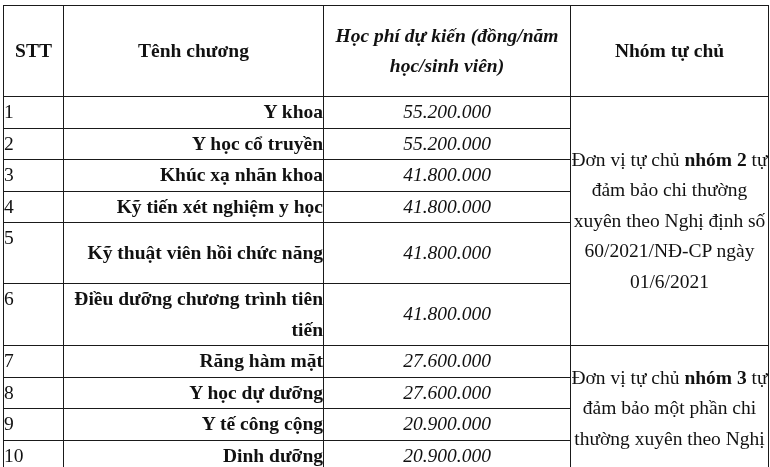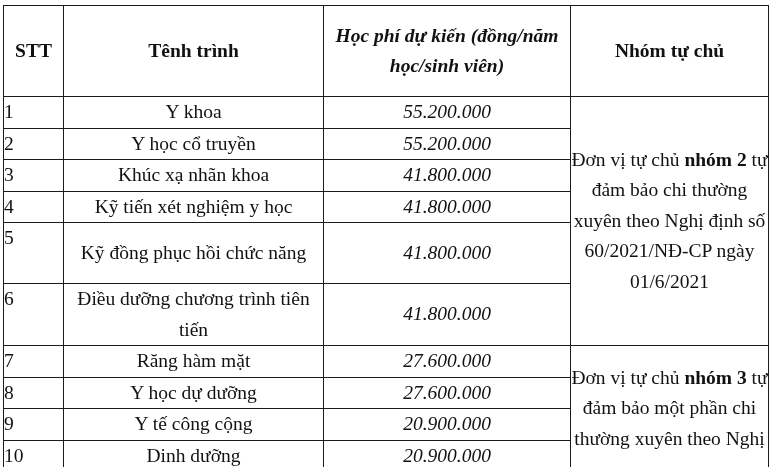--- a/index.html
+++ b/index.html
@@ -36,21 +36,21 @@
   col.c-group { width: 198px; }
 
   thead th {
     font-weight: bold;
     text-align: center;
     height: 90px;
     line-height: 30px;
   }
   th.h-fee { padding: 0 6px; font-style: italic; }
   td.stt { text-align: left; padding-left: 9px; }
-  td.name { text-align: center; padding-left: 8px; padding-right: 6px; }
+  td.name { text-align: right; padding-left: 8px; padding-right: 6px; font-weight: bold; }
   td.fee { text-align: center; font-style: italic; }
   td.group {
     text-align: center;
     padding: 0 4px;
     line-height: 30.5px;
   }
   tr.r1 td { height: 29px; }
   tr.r2 td { height: 60px; }
   .b { font-weight: bold; }
 </style>
@@ -60,21 +60,21 @@
 <table class="fee-table">
   <colgroup>
     <col class="c-stt">
       <col class="c-name">
       <col class="c-fee">
       <col class="c-group">
   </colgroup>
   <thead>
     <tr>
       <th>STT</th>
-      <th>Tênh trình</th>
+      <th>Tênh chương</th>
       <th class="h-fee">Học phí dự kiến (đồng/năm học/sinh viên)</th>
       <th>Nhóm tự chủ</th>
     </tr>
   </thead>
   <tbody>
     <tr class="r1">
       <td class="stt">1</td>
       <td class="name">Y khoa</td>
       <td class="fee">55.200.000</td>
       <td class="group" rowspan="6">
@@ -91,21 +91,21 @@
       <td class="name">Khúc xạ nhãn khoa</td>
       <td class="fee">41.800.000</td>
     </tr>
     <tr class="r1">
       <td class="stt">4</td>
       <td class="name">Kỹ tiến xét nghiệm y học</td>
       <td class="fee">41.800.000</td>
     </tr>
     <tr class="r2">
       <td class="stt" style="vertical-align:top">5</td>
-      <td class="name">Kỹ đồng phục hồi chức năng</td>
+      <td class="name">Kỹ thuật viên hồi chức năng</td>
       <td class="fee">41.800.000</td>
     </tr>
     <tr class="r2">
       <td class="stt" style="vertical-align:top">6</td>
       <td class="name">Điều dưỡng chương trình tiên tiến</td>
       <td class="fee">41.800.000</td>
     </tr>
     <tr class="r1">
       <td class="stt">7</td>
       <td class="name">Răng hàm mặt</td>

